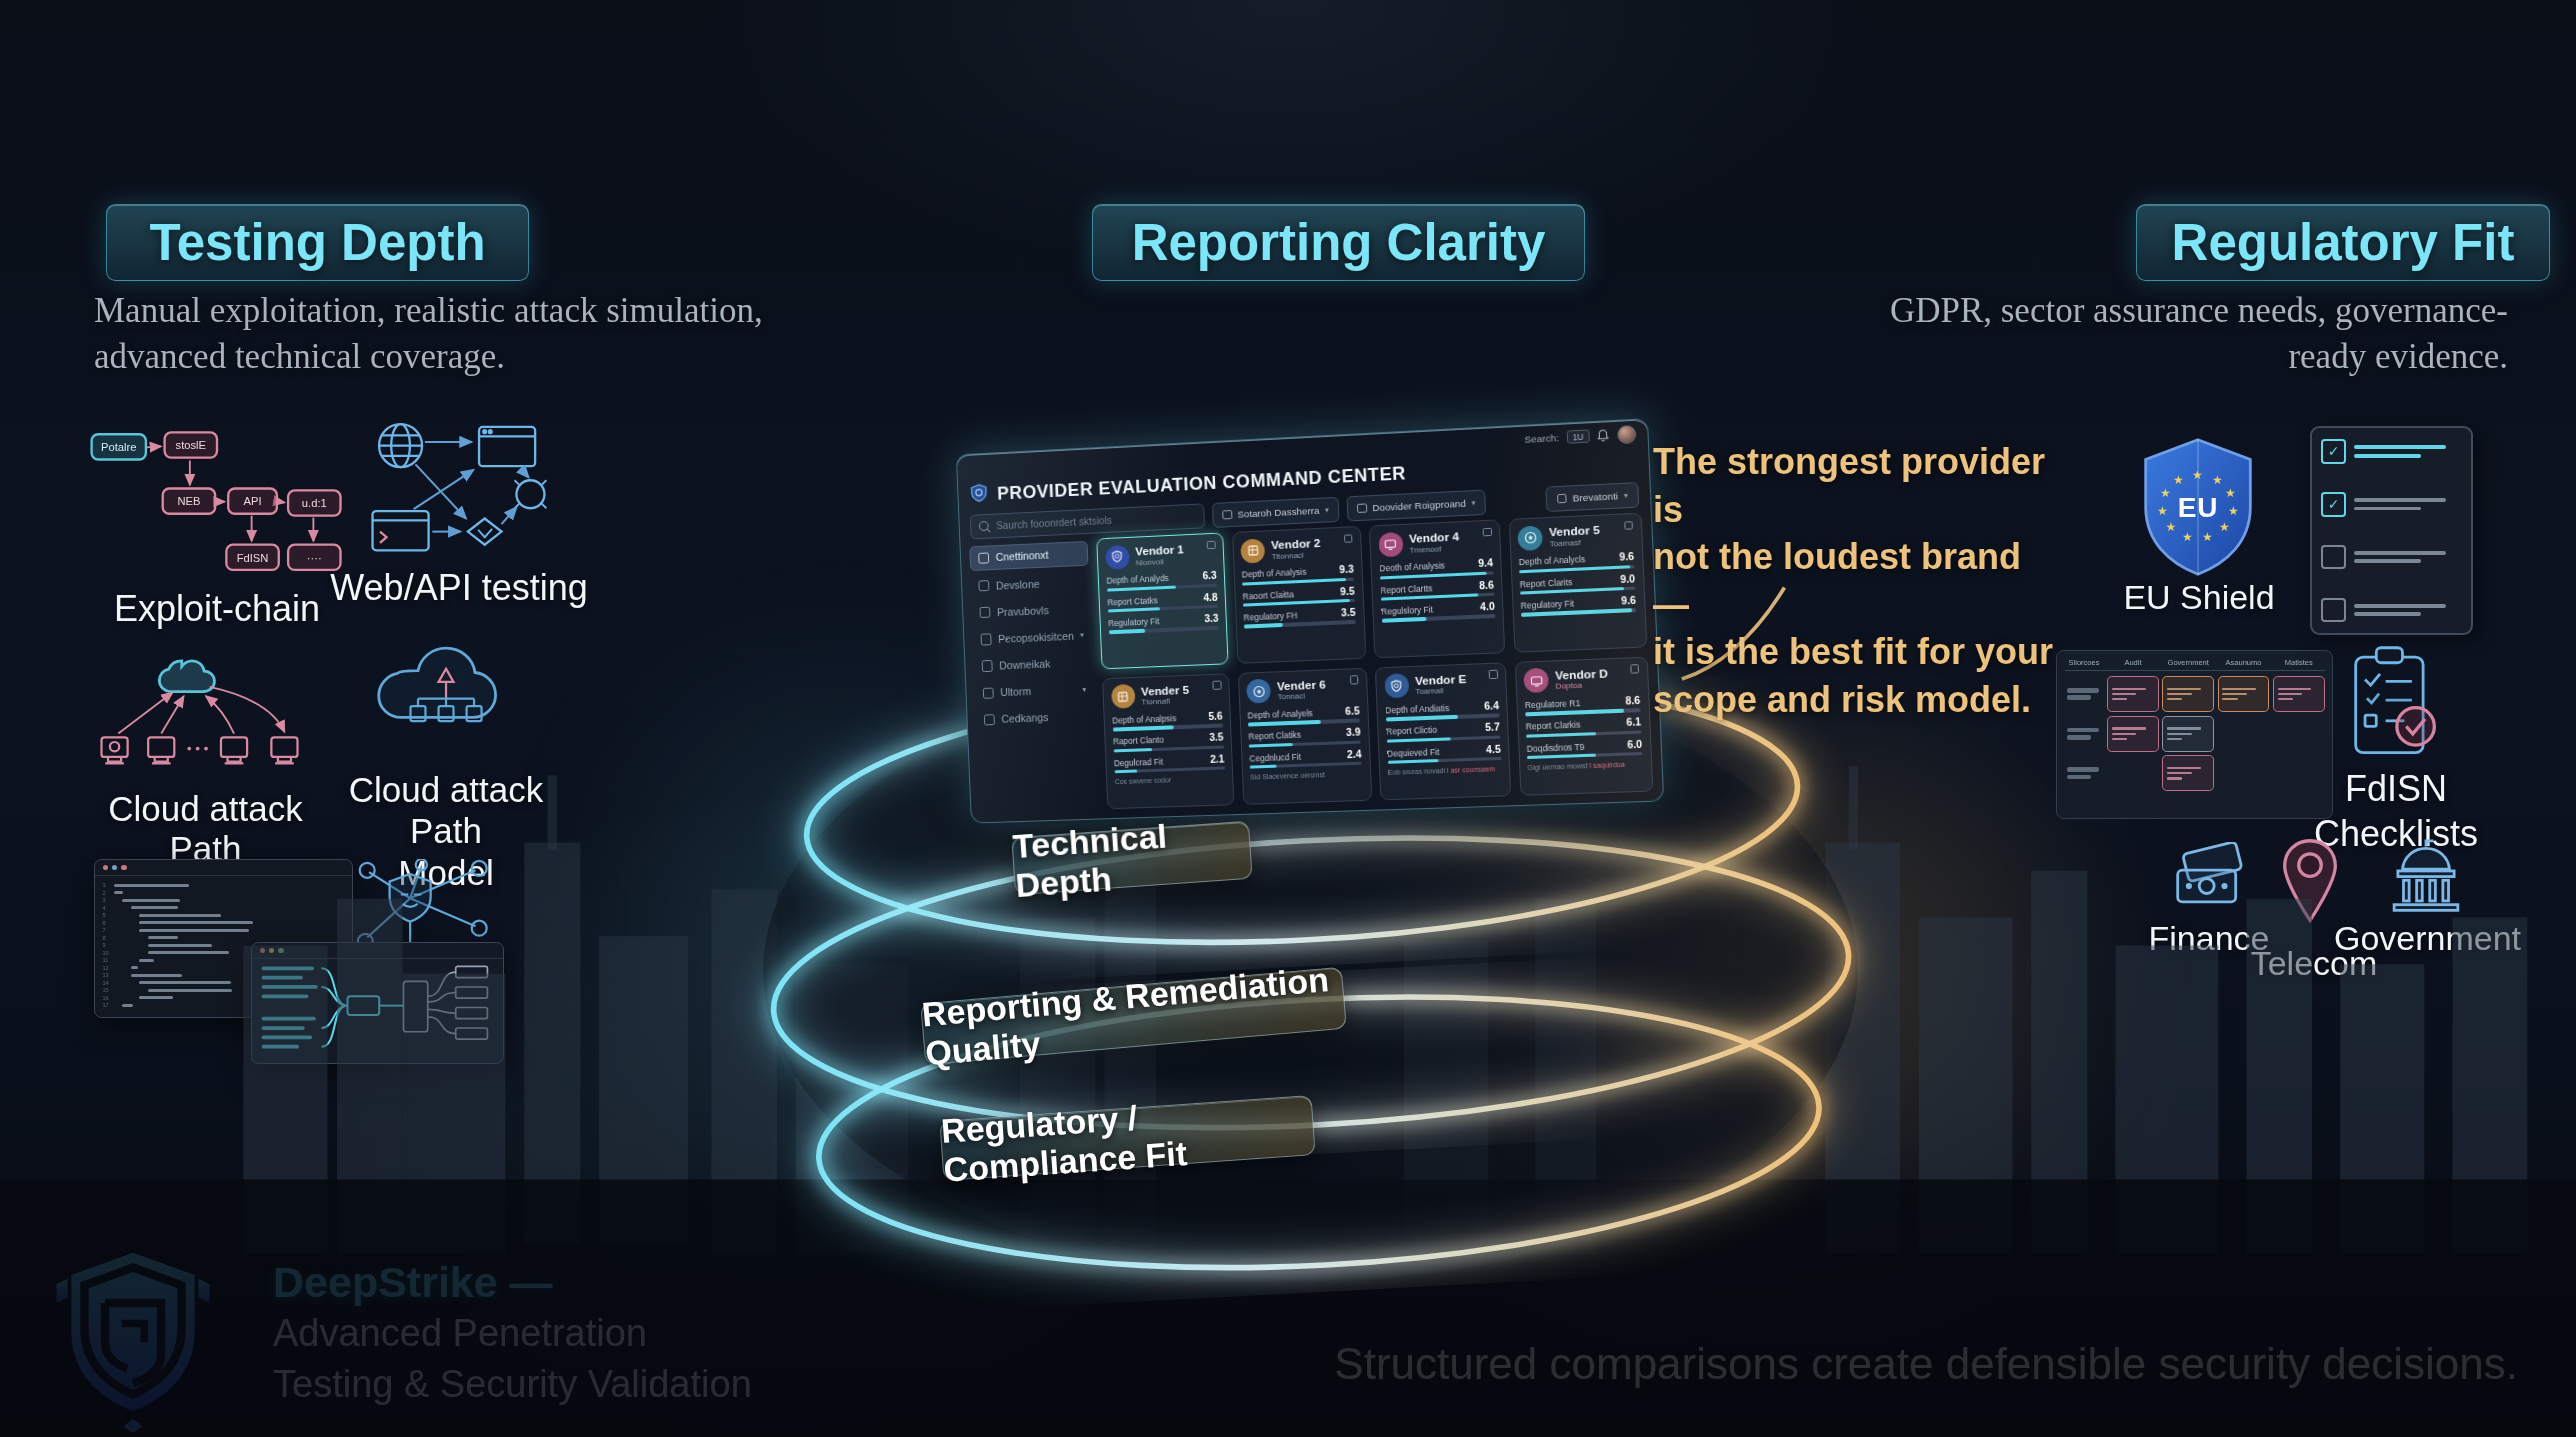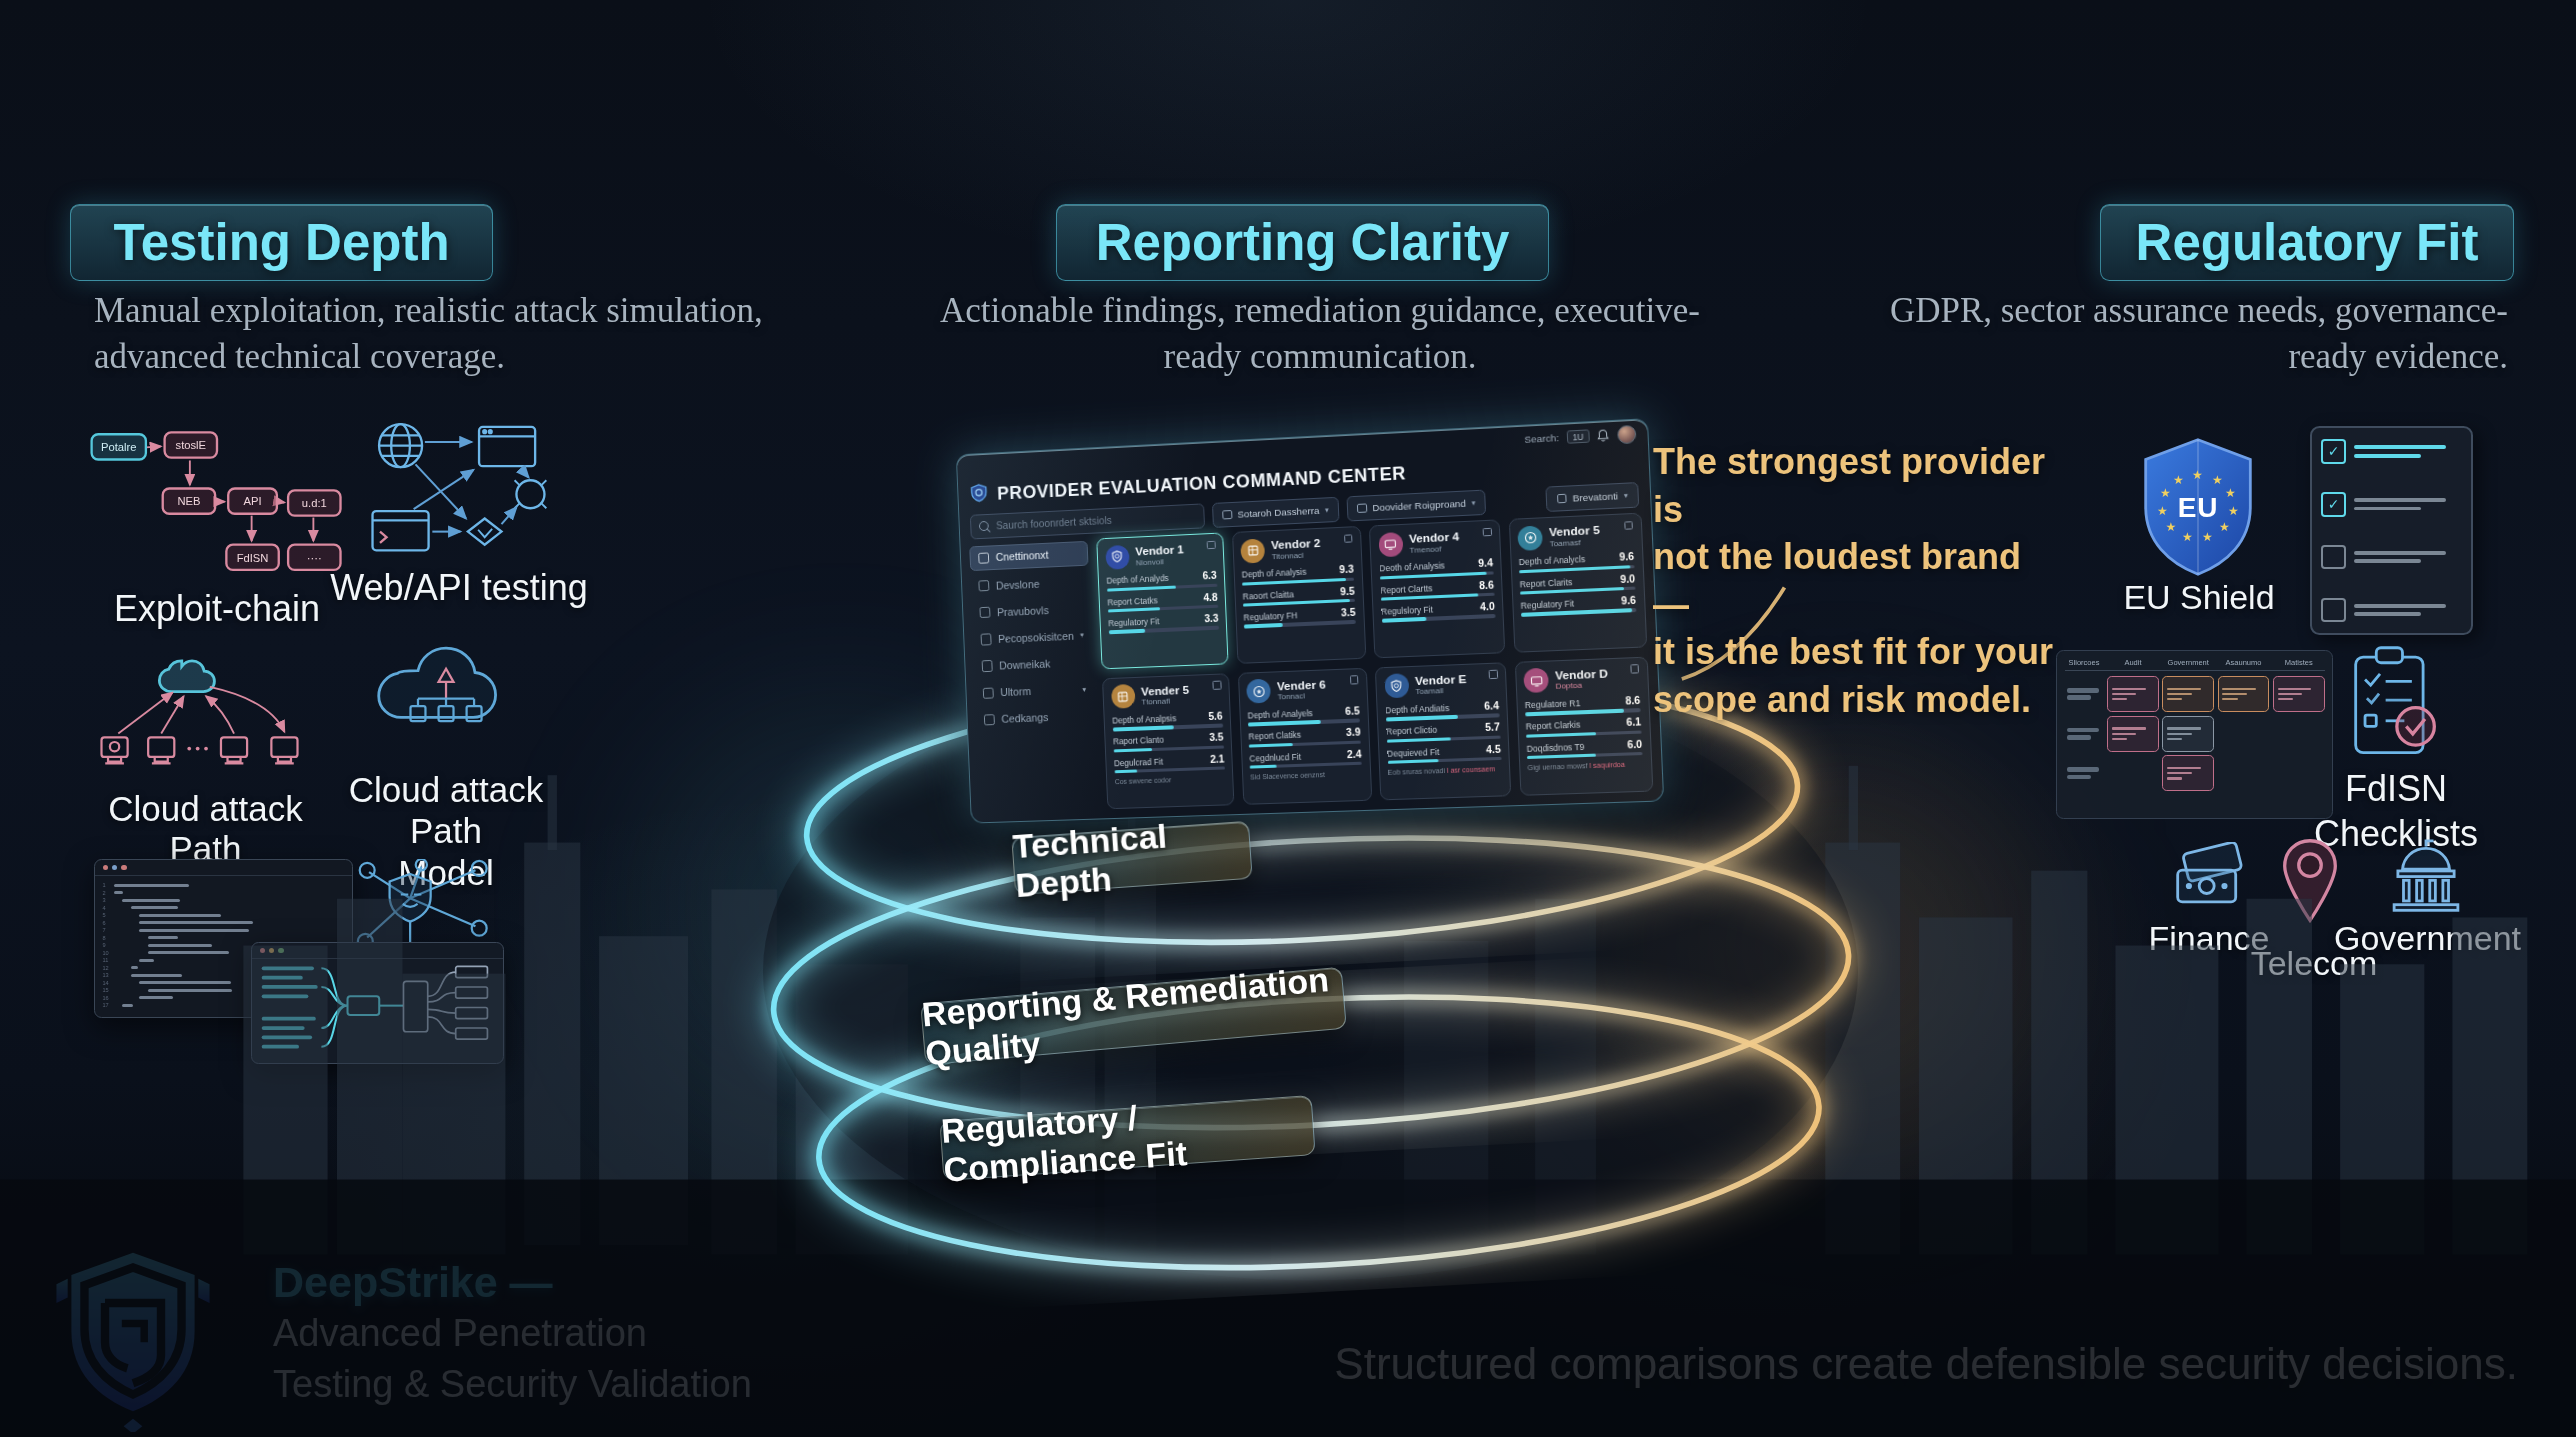--- a/index.html
+++ b/index.html
@@ -14,21 +14,21 @@
   .glow-cyan{left:646px;top:711px;width:393px;height:393px;border-radius:50%;
     background:rgba(110,220,240,.10);filter:blur(84px);}
   .glow-gold{left:1647px;top:749px;width:393px;height:393px;border-radius:50%;
     background:rgba(240,190,110,.10);filter:blur(84px);}
   
   .title{left:0;top:26px;width:2576px;text-align:center;font-size:81px;font-weight:800;
     letter-spacing:-0.9px;color:#fff;text-shadow:0 3.7px 17px rgba(0,0,0,.65);}
   .chip{top:204px;height:75px;border-radius:9.4px;display:flex;align-items:center;justify-content:center;
     background:linear-gradient(180deg,rgba(52,110,128,.55),rgba(24,56,70,.55));
     border:1.9px solid rgba(85,205,230,.55);box-shadow:0 0 24px rgba(60,180,210,.25), inset 0 0.9px 0 rgba(160,230,245,.35);
-    font-size:51px;font-weight:700;color:#7ae6f8;text-shadow:0 1.9px 9.4px rgba(0,0,0,.6);}
+    font-size:51px;font-weight:700;color:#7ae6f8;text-shadow:0 1.9px 9.4px rgba(0,0,0,.6);margin-left:36px;}
   .chip1{left:70px;width:421px;} .chip2{left:1056px;width:491px;} .chip3{left:2100px;width:412px;}
   .desc{font-size:35px;line-height:1.32;color:#a7b3bf;text-shadow:0 1.9px 7.5px rgba(0,0,0,.5);font-family:Liberation Serif, serif;}
   .desc1{left:94px;top:288px;width:749px;}
   .desc2{left:927px;top:288px;width:786px;text-align:center;}
   .desc3{left:1853px;top:288px;width:655px;text-align:right;}
   
   .diag-label{color:#f2f6f9;font-size:36px;text-align:center;text-shadow:0 1.9px 7.5px rgba(0,0,0,.6);}
   .node-box{fill:rgba(96,42,58,.38);stroke:#d98aa0;stroke-width:2.5;}
   .node-box.cyan{fill:rgba(38,92,108,.45);stroke:#55c8dc;}
   .node-txt{font-family:"Liberation Sans","DejaVu Sans",sans-serif;font-size:12px;fill:#f0d6dc;}
@@ -175,21 +175,20 @@
   <div class="abs chip chip1">
       <span>Testing Depth</span>
     </div>
   <div class="abs chip chip2">
       <span>Reporting Clarity</span>
     </div>
   <div class="abs chip chip3">
       <span>Regulatory Fit</span>
     </div>
   <div class="abs desc desc1">Manual exploitation, realistic attack simulation, advanced technical coverage.</div>
-  <div class="abs desc desc2">Actionable findings, remediation guidance, executive-ready communication.</div>
   <div class="abs desc desc3">GDPR, sector assurance needs, governance-ready evidence.</div>
 
   <svg class="abs" id="exploit-svg" style="left:86px;top:423px" width="262" height="161" viewBox="0 0 280 172">
     <defs>
         <marker id="arrP" markerWidth="8" markerHeight="8" refX="6" refY="3" orient="auto">
           <path d="M0 0L7 3L0 6z" fill="#d98aa0"></path>
         </marker>
       </defs>
     <g stroke="#d98aa0" stroke-width="2" marker-end="url(#arrP)">
       <line x1="64" y1="26" x2="80" y2="25"></line>

